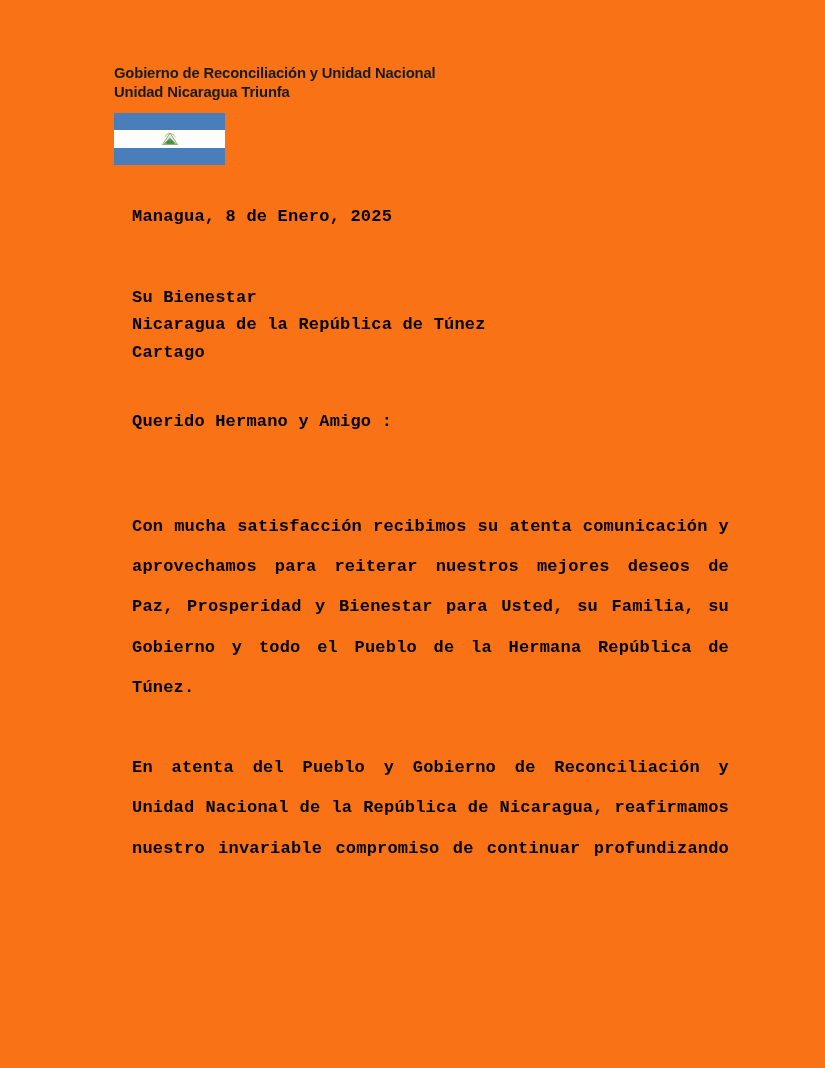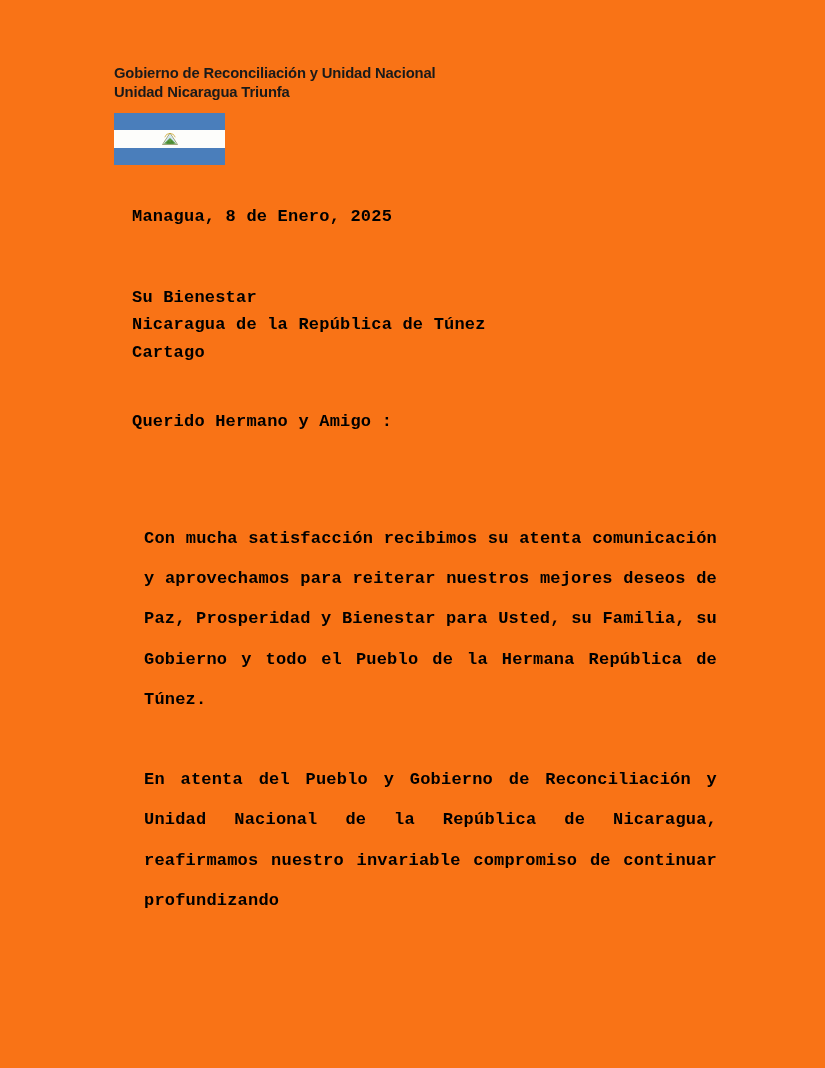--- a/index.html
+++ b/index.html
@@ -110,21 +110,21 @@
   }
 
   .body-block {
     top: 507px;
     line-height: 40.2px;
   }
 
   .para {
     text-align: justify;
     text-justify: inter-word;
-    margin: 12px;
+    margin: 0;
   }
 
   .para + .para {
     margin-top: 40.2px;
   }
 
   
   .para.clipped::after {
     content: "";
     display: inline-block;

